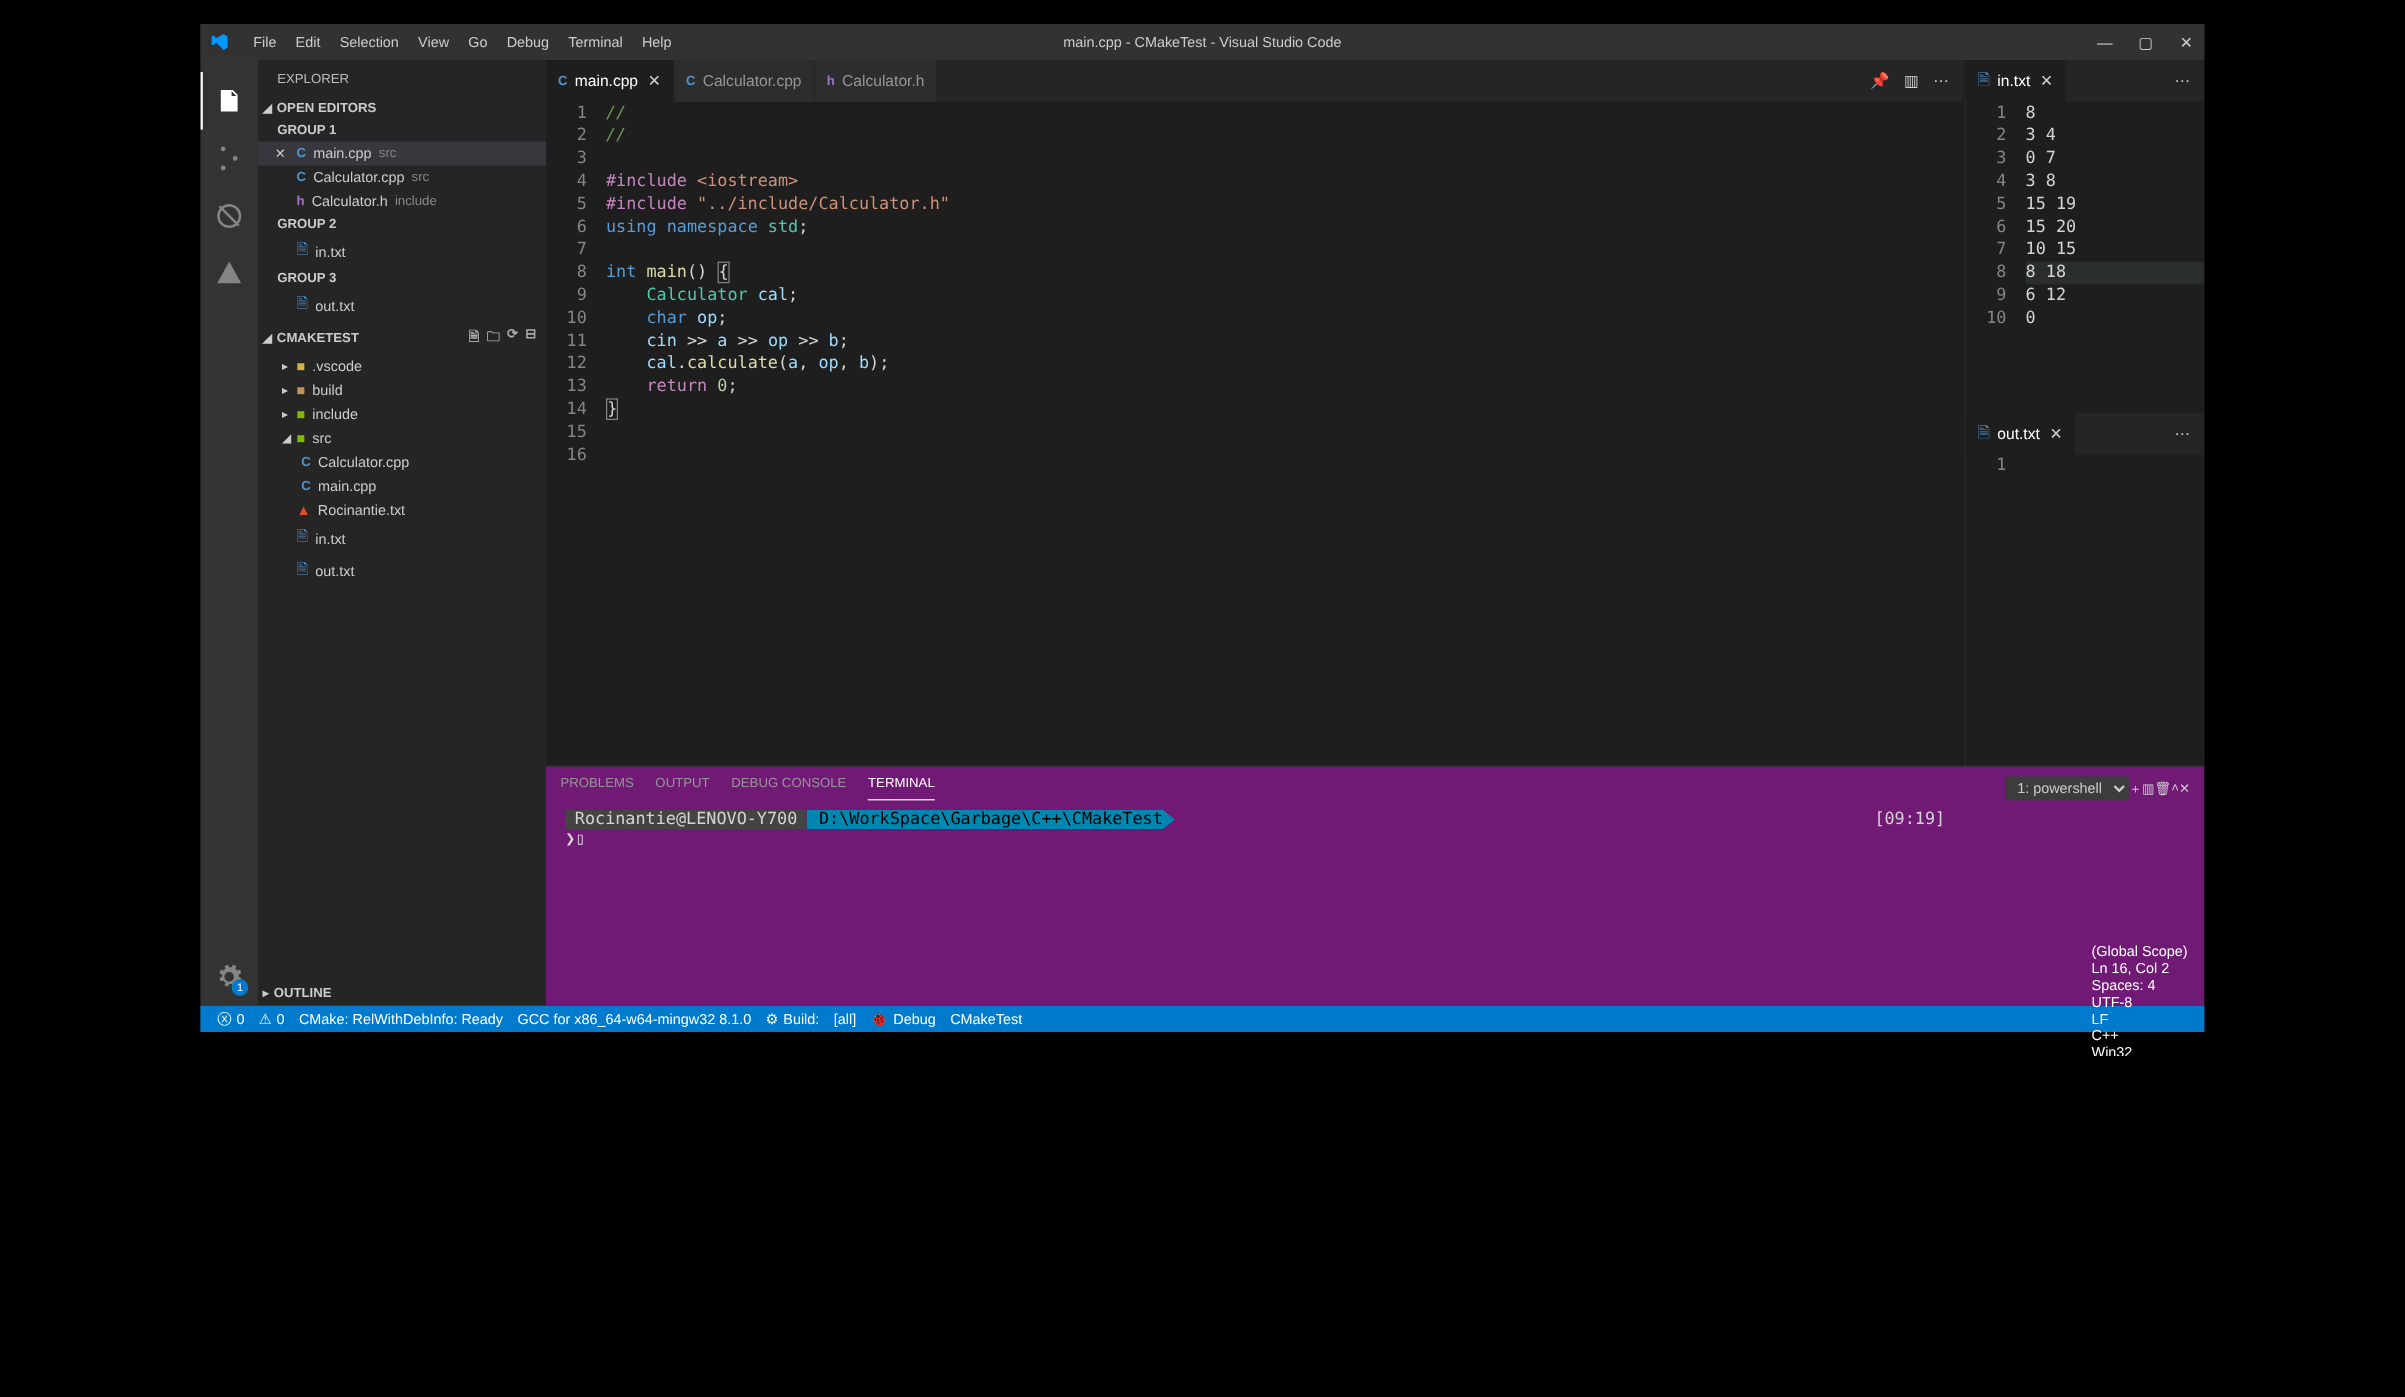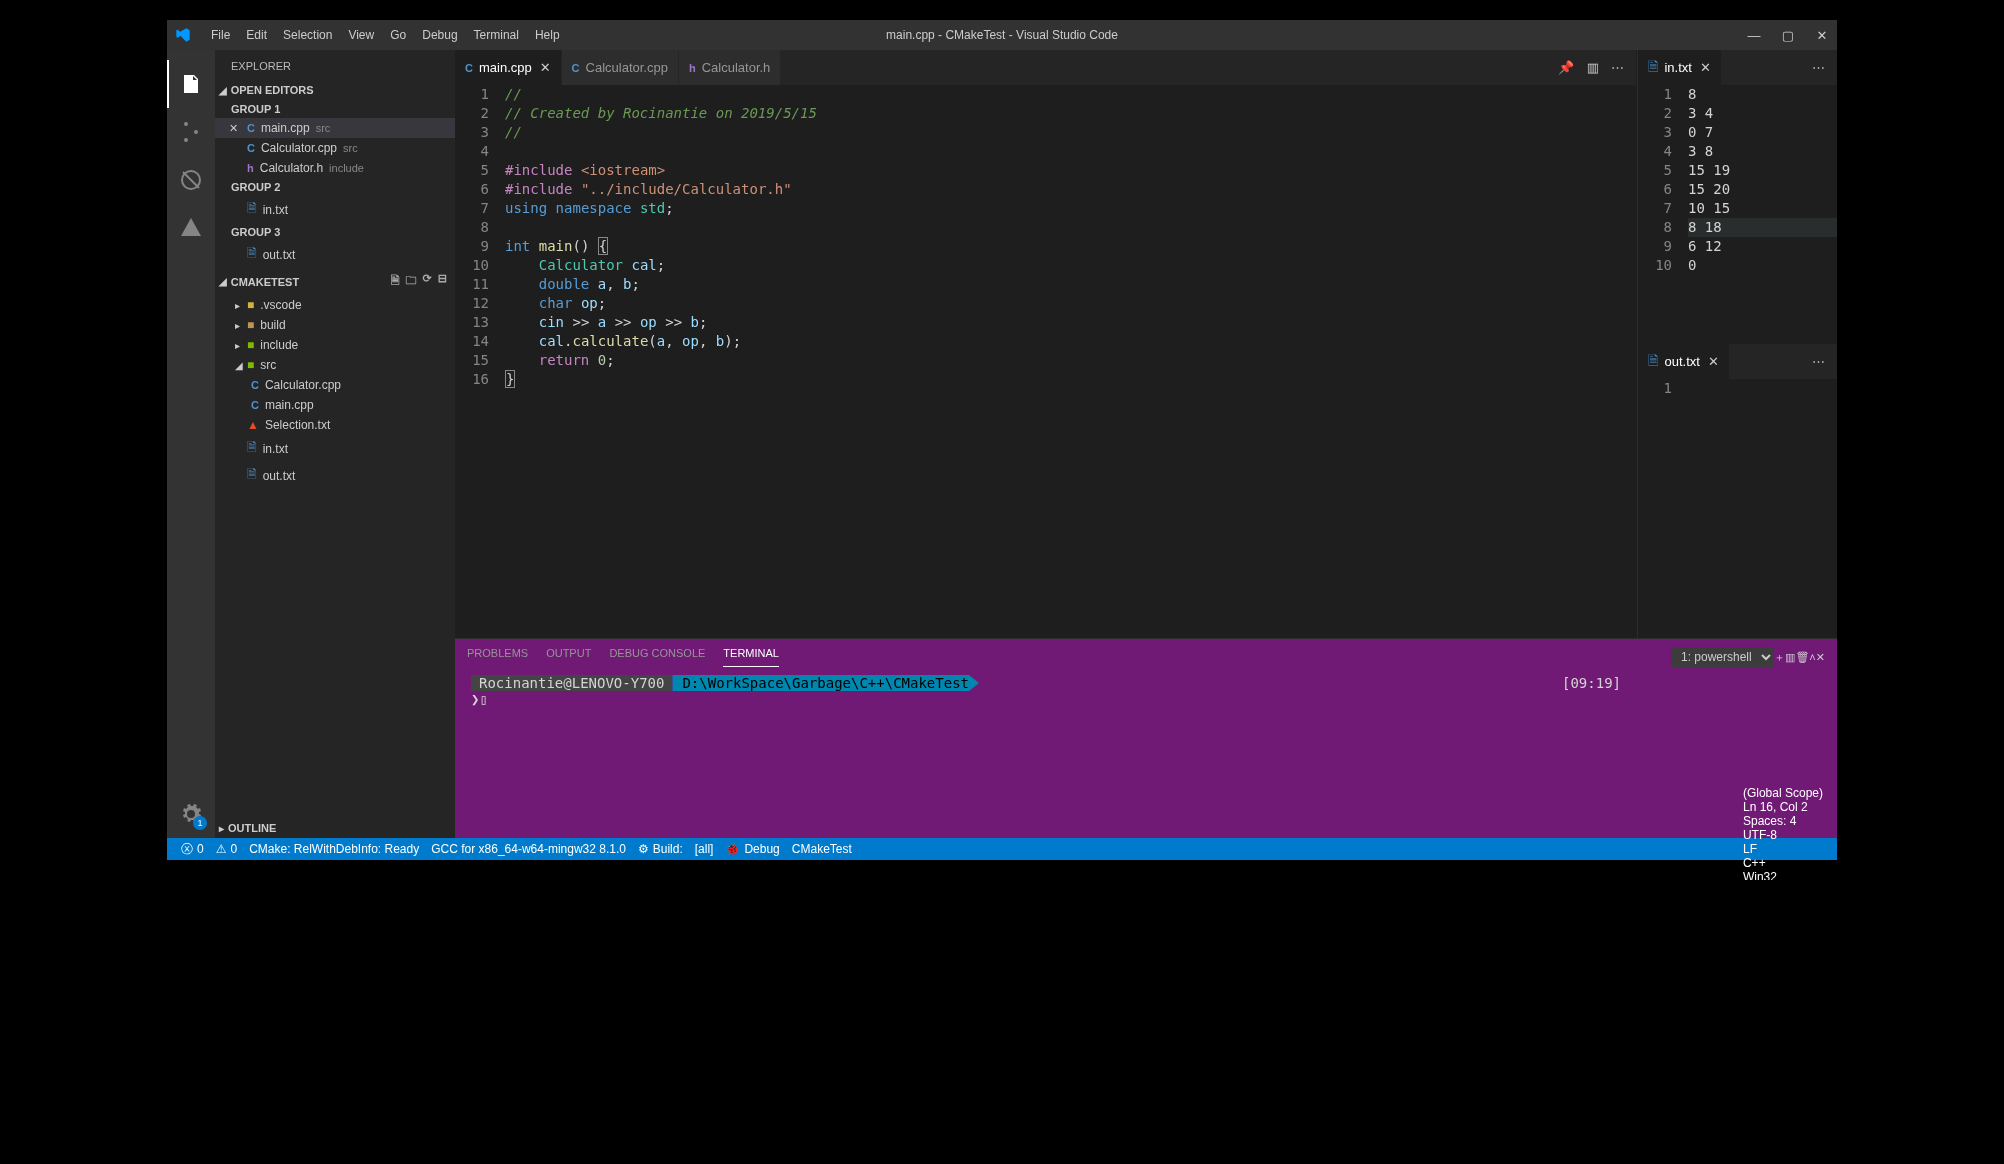--- a/index.html
+++ b/index.html
@@ -223,21 +223,21 @@
           <span class="icon icon-cpp">C</span>
           <span>Calculator.cpp</span>
         </div>
       <div class="tree-item indent-1">
           <span class="icon icon-cpp">C</span>
           <span>main.cpp</span>
         </div>
       <div class="tree-item">
           <span class="chev"></span>
           <span class="icon icon-cmake">▲</span>
-          <span>Selection.txt</span>
+          <span>Rocinantie.txt</span>
         </div>
       <div class="tree-item">
           <span class="chev"></span>
           <span class="icon icon-txt">🗎</span>
           <span>in.txt</span>
         </div>
       <div class="tree-item">
           <span class="chev"></span>
           <span class="icon icon-txt">🗎</span>
           <span>out.txt</span>
@@ -289,30 +289,28 @@
                 <div>10</div>
                 <div>11</div>
                 <div>12</div>
                 <div>13</div>
                 <div>14</div>
                 <div>15</div>
                 <div>16</div>
               </div>
             <div class="code" id="code-main">
                 <div class="line"><span class="cmt">//</span></div>
-                <div class="line"><span class="cmt">// Created by Rocinantie on 2019/5/15</span></div>
                 <div class="line"><span class="cmt">//</span></div>
                 <div class="line">&nbsp;</div>
                 <div class="line"><span class="kw">#include</span> <span class="str">&lt;iostream&gt;</span></div>
                 <div class="line"><span class="kw">#include</span> <span class="str">"../include/Calculator.h"</span></div>
                 <div class="line"><span class="typ">using</span> <span class="typ">namespace</span> <span class="id">std</span><span class="op">;</span></div>
                 <div class="line">&nbsp;</div>
                 <div class="line"><span class="typ">int</span> <span class="fn">main</span><span class="op">()</span> <span class="op brace-hl">{</span></div>
                 <div class="line">    <span class="id">Calculator</span> <span class="var">cal</span><span class="op">;</span></div>
-                <div class="line">    <span class="typ">double</span> <span class="var">a</span><span class="op">,</span> <span class="var">b</span><span class="op">;</span></div>
                 <div class="line">    <span class="typ">char</span> <span class="var">op</span><span class="op">;</span></div>
                 <div class="line">    <span class="var">cin</span> <span class="op">&gt;&gt;</span> <span class="var">a</span> <span class="op">&gt;&gt;</span> <span class="var">op</span> <span class="op">&gt;&gt;</span> <span class="var">b</span><span class="op">;</span></div>
                 <div class="line">    <span class="var">cal</span><span class="op">.</span><span class="fn">calculate</span><span class="op">(</span><span class="var">a</span><span class="op">,</span> <span class="var">op</span><span class="op">,</span> <span class="var">b</span><span class="op">);</span></div>
                 <div class="line">    <span class="kw">return</span> <span class="num">0</span><span class="op">;</span></div>
                 <div class="line"><span class="op brace-hl">}</span></div>
               </div>
             <div class="minimap"></div>
           </div>
         </div>
 

